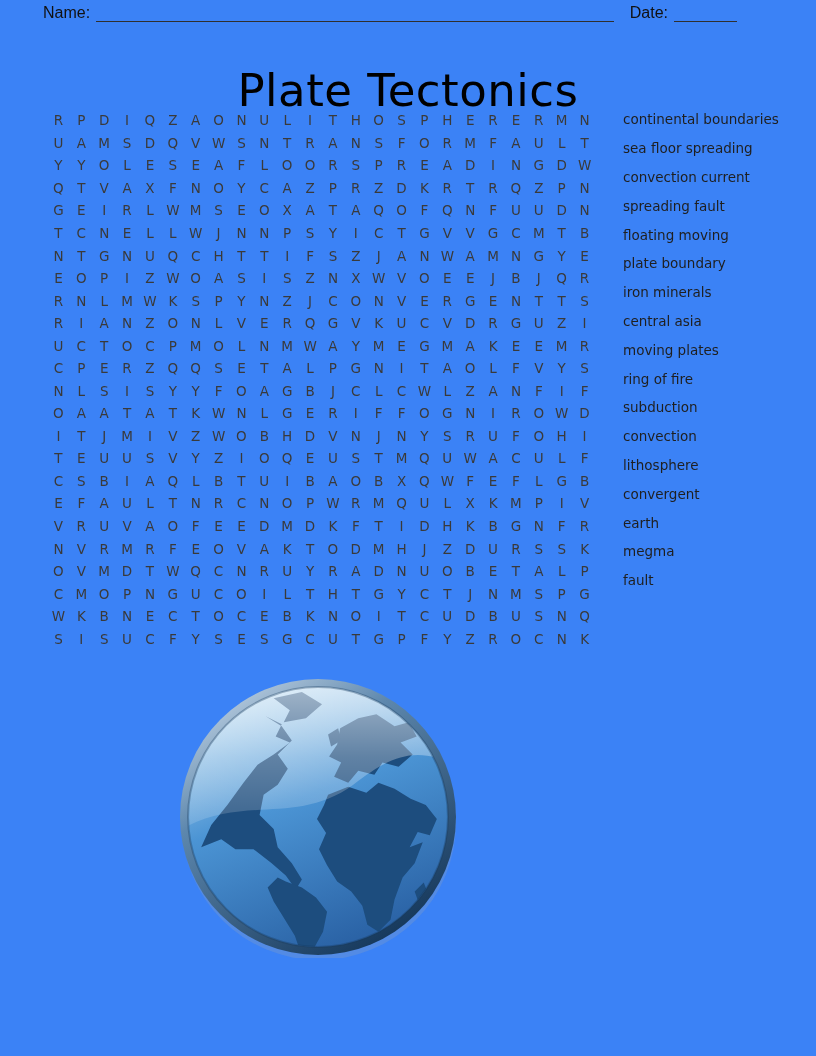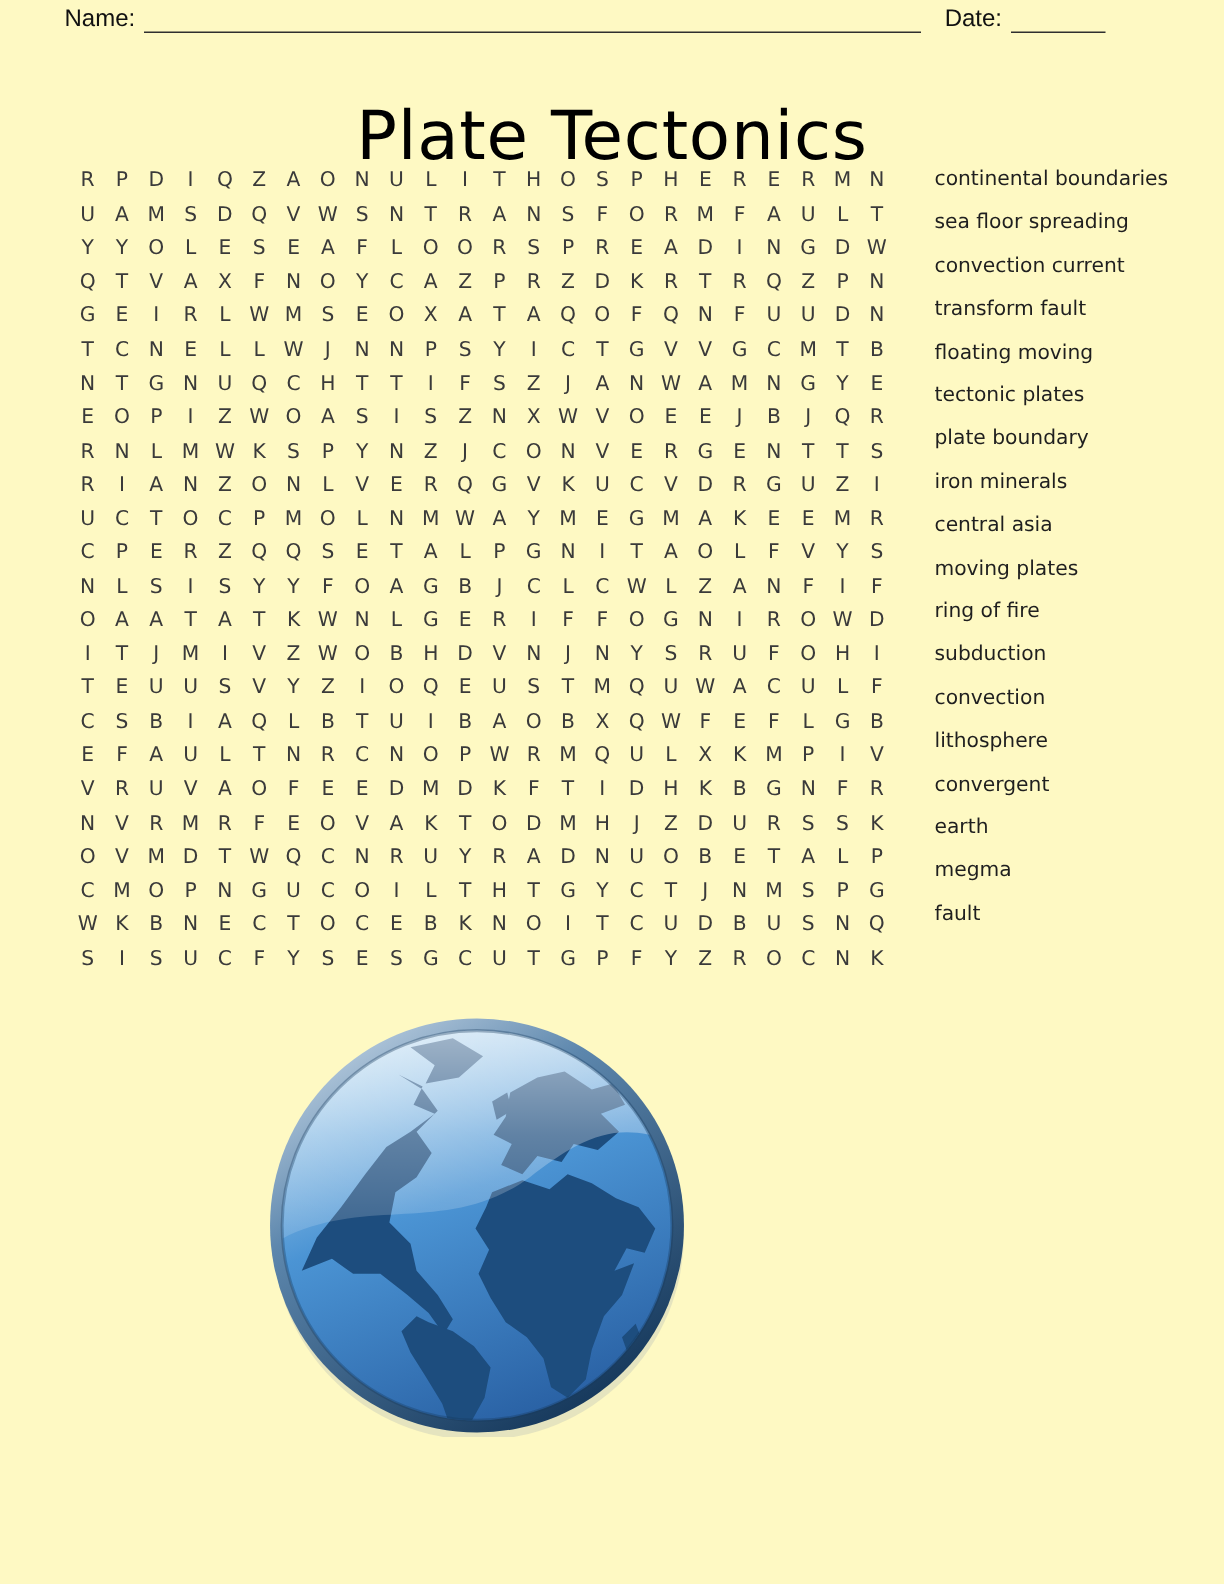--- a/index.html
+++ b/index.html
@@ -1,20 +1,20 @@
 <!DOCTYPE html>
 <html><head>
 <meta charset="utf-8">
 <style>
   html, body { margin: 0; padding: 0; background: #ffffff; }
   #page {
     position: relative;
     width: 816px;
     height: 1056px;
-    background: #fef9c3;
+    background: #3b82f6;
     overflow: hidden;
     font-family: "DejaVu Sans", "Liberation Sans", sans-serif;
   }
 
   
   #header-row {
     position: absolute;
     top: 2px; left: 43px; right: 79px;
     display: flex;
     align-items: flex-end;
@@ -675,23 +675,22 @@
       <div class="cell">O</div>
       <div class="cell">C</div>
       <div class="cell">N</div>
       <div class="cell">K</div>
     </div>
 
   <div id="word-list">
       <div class="word">continental boundaries</div>
       <div class="word">sea floor spreading</div>
       <div class="word">convection current</div>
-      <div class="word">transform fault</div>
+      <div class="word">spreading fault</div>
       <div class="word">floating moving</div>
-      <div class="word">tectonic plates</div>
       <div class="word">plate boundary</div>
       <div class="word">iron minerals</div>
       <div class="word">central asia</div>
       <div class="word">moving plates</div>
       <div class="word">ring of fire</div>
       <div class="word">subduction</div>
       <div class="word">convection</div>
       <div class="word">lithosphere</div>
       <div class="word">convergent</div>
       <div class="word">earth</div>

